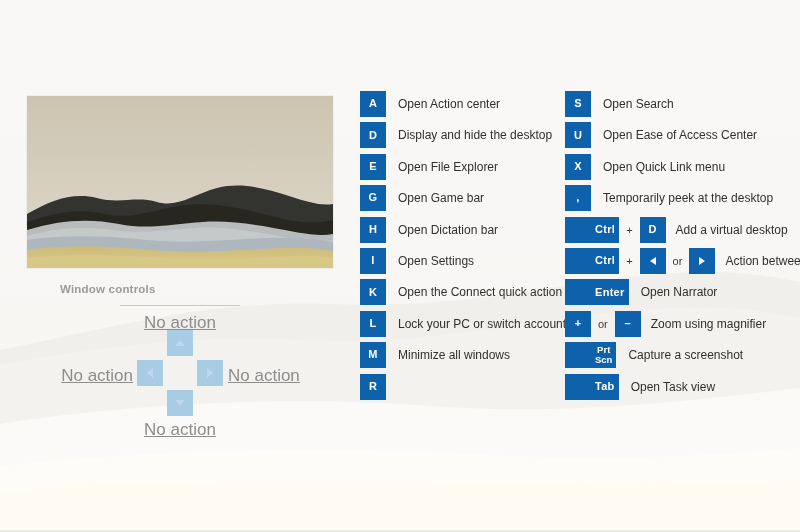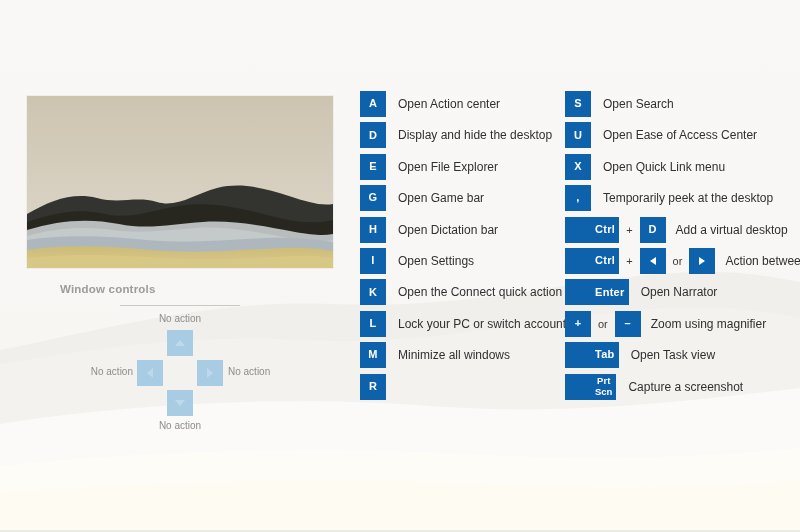--- a/index.html
+++ b/index.html
@@ -111,23 +111,24 @@
   #dpad-left  { left: 77px;  top: 77px; }
   #dpad-right { left: 137px; top: 77px; }
   #dpad-down  { left: 107px; top: 107px; }
   #dpad-up .tri    { border-left: 5px solid transparent; border-right: 5px solid transparent; border-bottom: 6px solid #cfe3f2; }
   #dpad-down .tri  { border-left: 5px solid transparent; border-right: 5px solid transparent; border-top: 6px solid #cfe3f2; }
   #dpad-left .tri  { border-top: 5px solid transparent; border-bottom: 5px solid transparent; border-right: 6px solid #cfe3f2; }
   #dpad-right .tri { border-top: 5px solid transparent; border-bottom: 5px solid transparent; border-left: 6px solid #cfe3f2; }
 
   .dpad-label {
     position: absolute;
-    font-size: 10px;
+    font-size: 17px;
     color: #8d8d8d;
     white-space: nowrap;
+    text-decoration: underline;
   }
   #dpad-label-up    { left: 0;   top: 30px; width: 240px; text-align: center; }
   #dpad-label-down  { left: 0;   top: 137px; width: 240px; text-align: center; }
   #dpad-label-left  { left: -15px; top: 83px; width: 88px; text-align: right; }
   #dpad-label-right { left: 168px; top: 83px; text-align: left; }
 
   
   .shortcut-col {
     position: absolute;
     top: 91px;
@@ -354,25 +355,25 @@
         <div class="key wide">Enter</div>
         <div class="desc">Open Narrator</div>
       </div>
       <div class="shortcut-row">
         <div class="key">+</div>
         <span class="joiner">or</span>
         <div class="key">–</div>
         <div class="desc tight">Zoom using magnifier</div>
       </div>
       <div class="shortcut-row">
-        <div class="key wide">Tab</div>
-        <div class="desc">Open Task view</div>
-      </div>
-      <div class="shortcut-row">
         <div class="key two-line wide">
           <span>Prt</span>
           <span>Scn</span>
         </div>
         <div class="desc">Capture a screenshot</div>
       </div>
+      <div class="shortcut-row">
+        <div class="key wide">Tab</div>
+        <div class="desc">Open Task view</div>
+      </div>
     </div>
 
 </div>
 
 </body></html>

